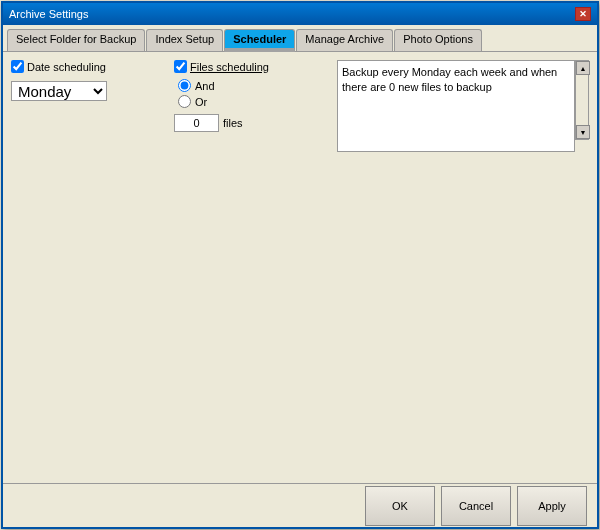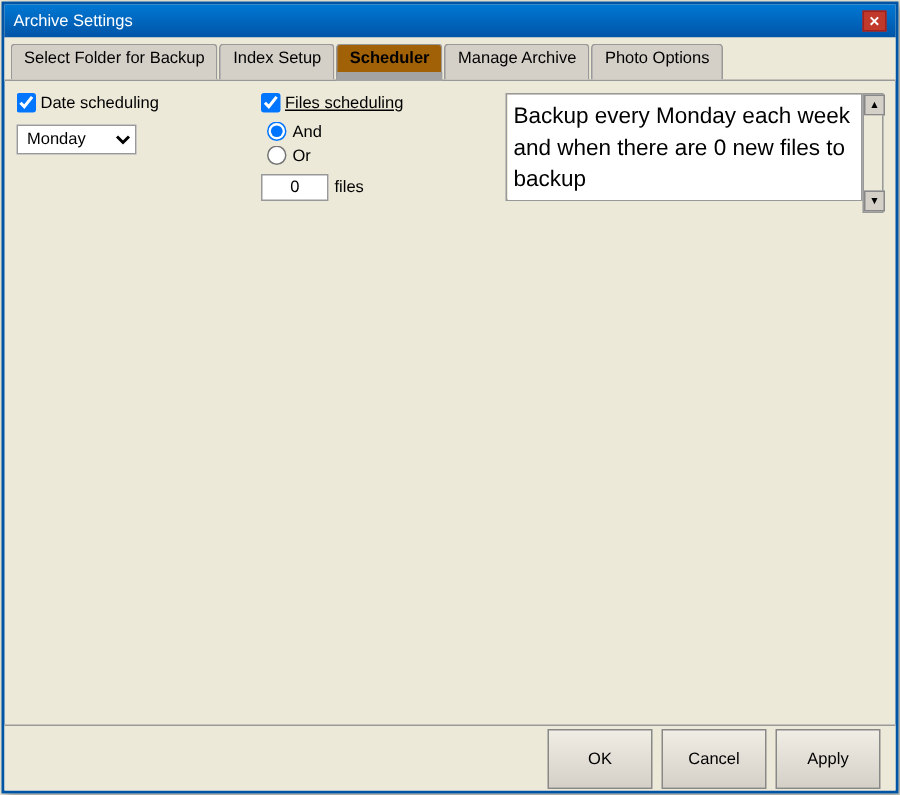--- a/index.html
+++ b/index.html
@@ -69,22 +69,22 @@
       border: 1px solid #999;
       background: #d4d0c8;
       cursor: pointer;
       border-bottom: none;
       font-size: 11px;
       border-radius: 3px 3px 0 0;
       color: #000;
     }
 
     .tab.active {
-      background: #a16207;
-      border-bottom: 6px solid #a3a3a3;
+      background: #0ea5e9;
+      border-bottom: 4px solid #a3a3a3;
       z-index: 1;
       margin-bottom: -1px;
       font-weight: bold;
     }
 
     .content-area {
       flex: 1;
       padding: 8px;
       display: flex;
       flex-direction: row;
@@ -134,22 +134,22 @@
 
     .radio-label input[type="radio"] {
       margin: 0;
     }
 
     .dropdown-wrapper {
       margin-top: 8px;
     }
 
     select {
-      width: 80px;
-      font-size: 11px;
+      width: 96px;
+      font-size: 15px;
       height: 20px;
       border: 1px solid #999;
       background: white;
       padding: 0 2px;
     }
 
     .and-or-group {
       display: flex;
       flex-direction: column;
       gap: 3px;
@@ -174,23 +174,23 @@
     }
 
     .files-label {
       font-size: 11px;
     }
 
     .summary-box {
       border: 1px solid #999;
       background: white;
       width: 100%;
-      height: 72px;
+      height: 92px;
       padding: 4px;
-      font-size: 15px;
+      font-size: 11px;
       line-height: 1.4;
       overflow-y: auto;
       position: relative;
     }
 
     .summary-box-wrapper {
       position: relative;
       display: flex;
     }
 

